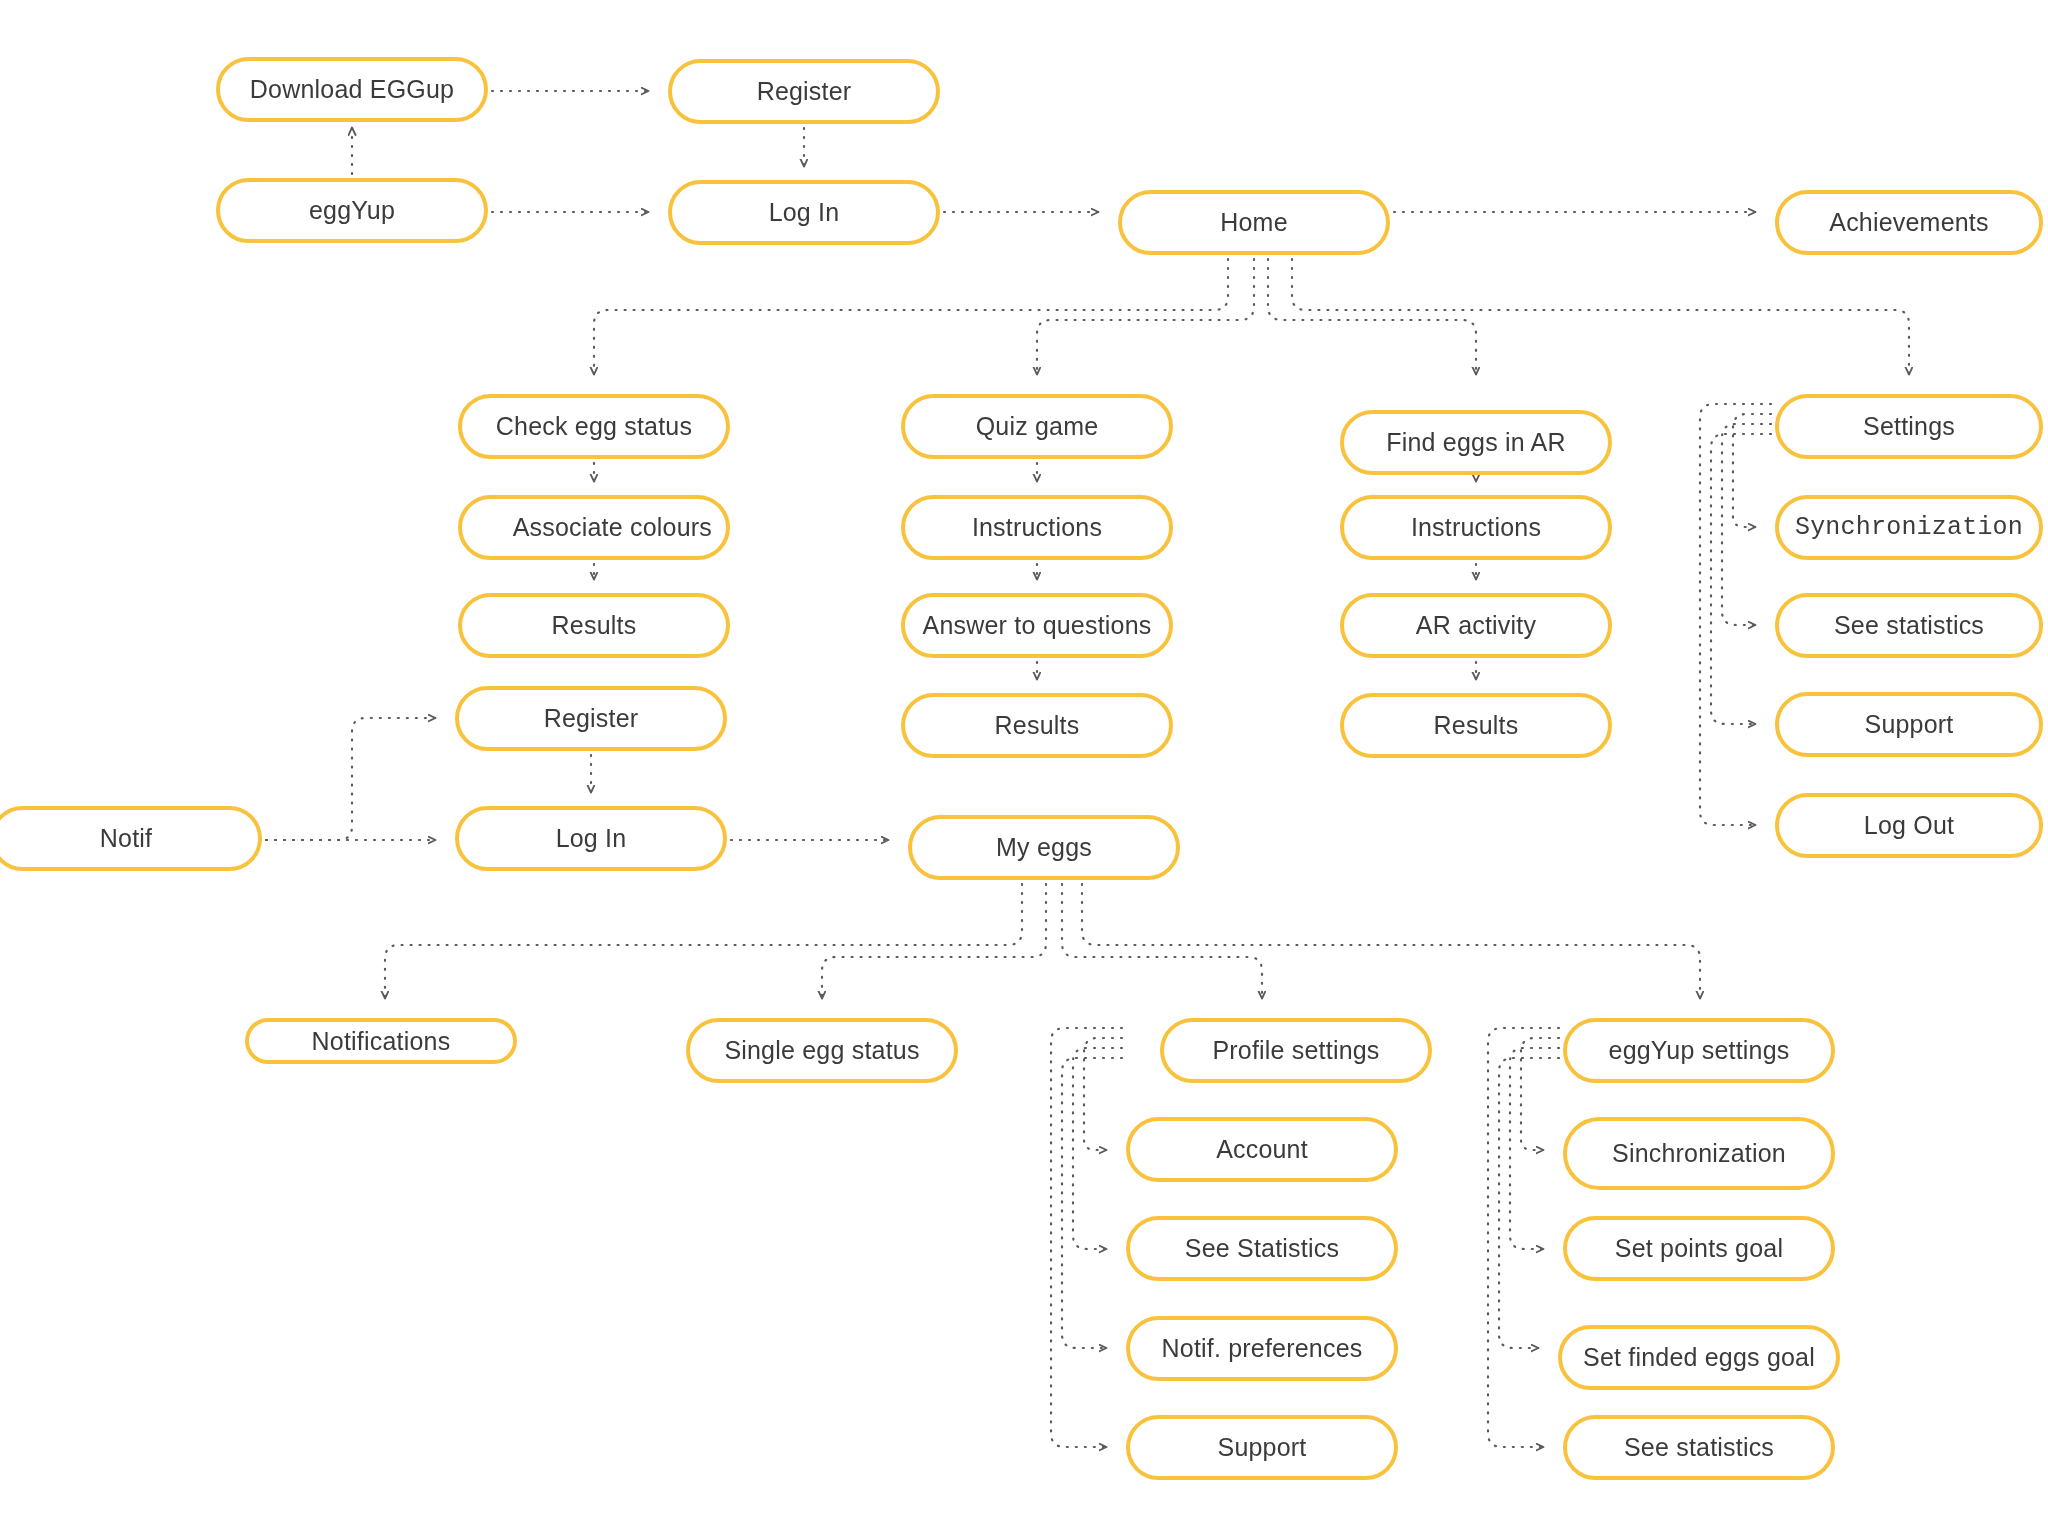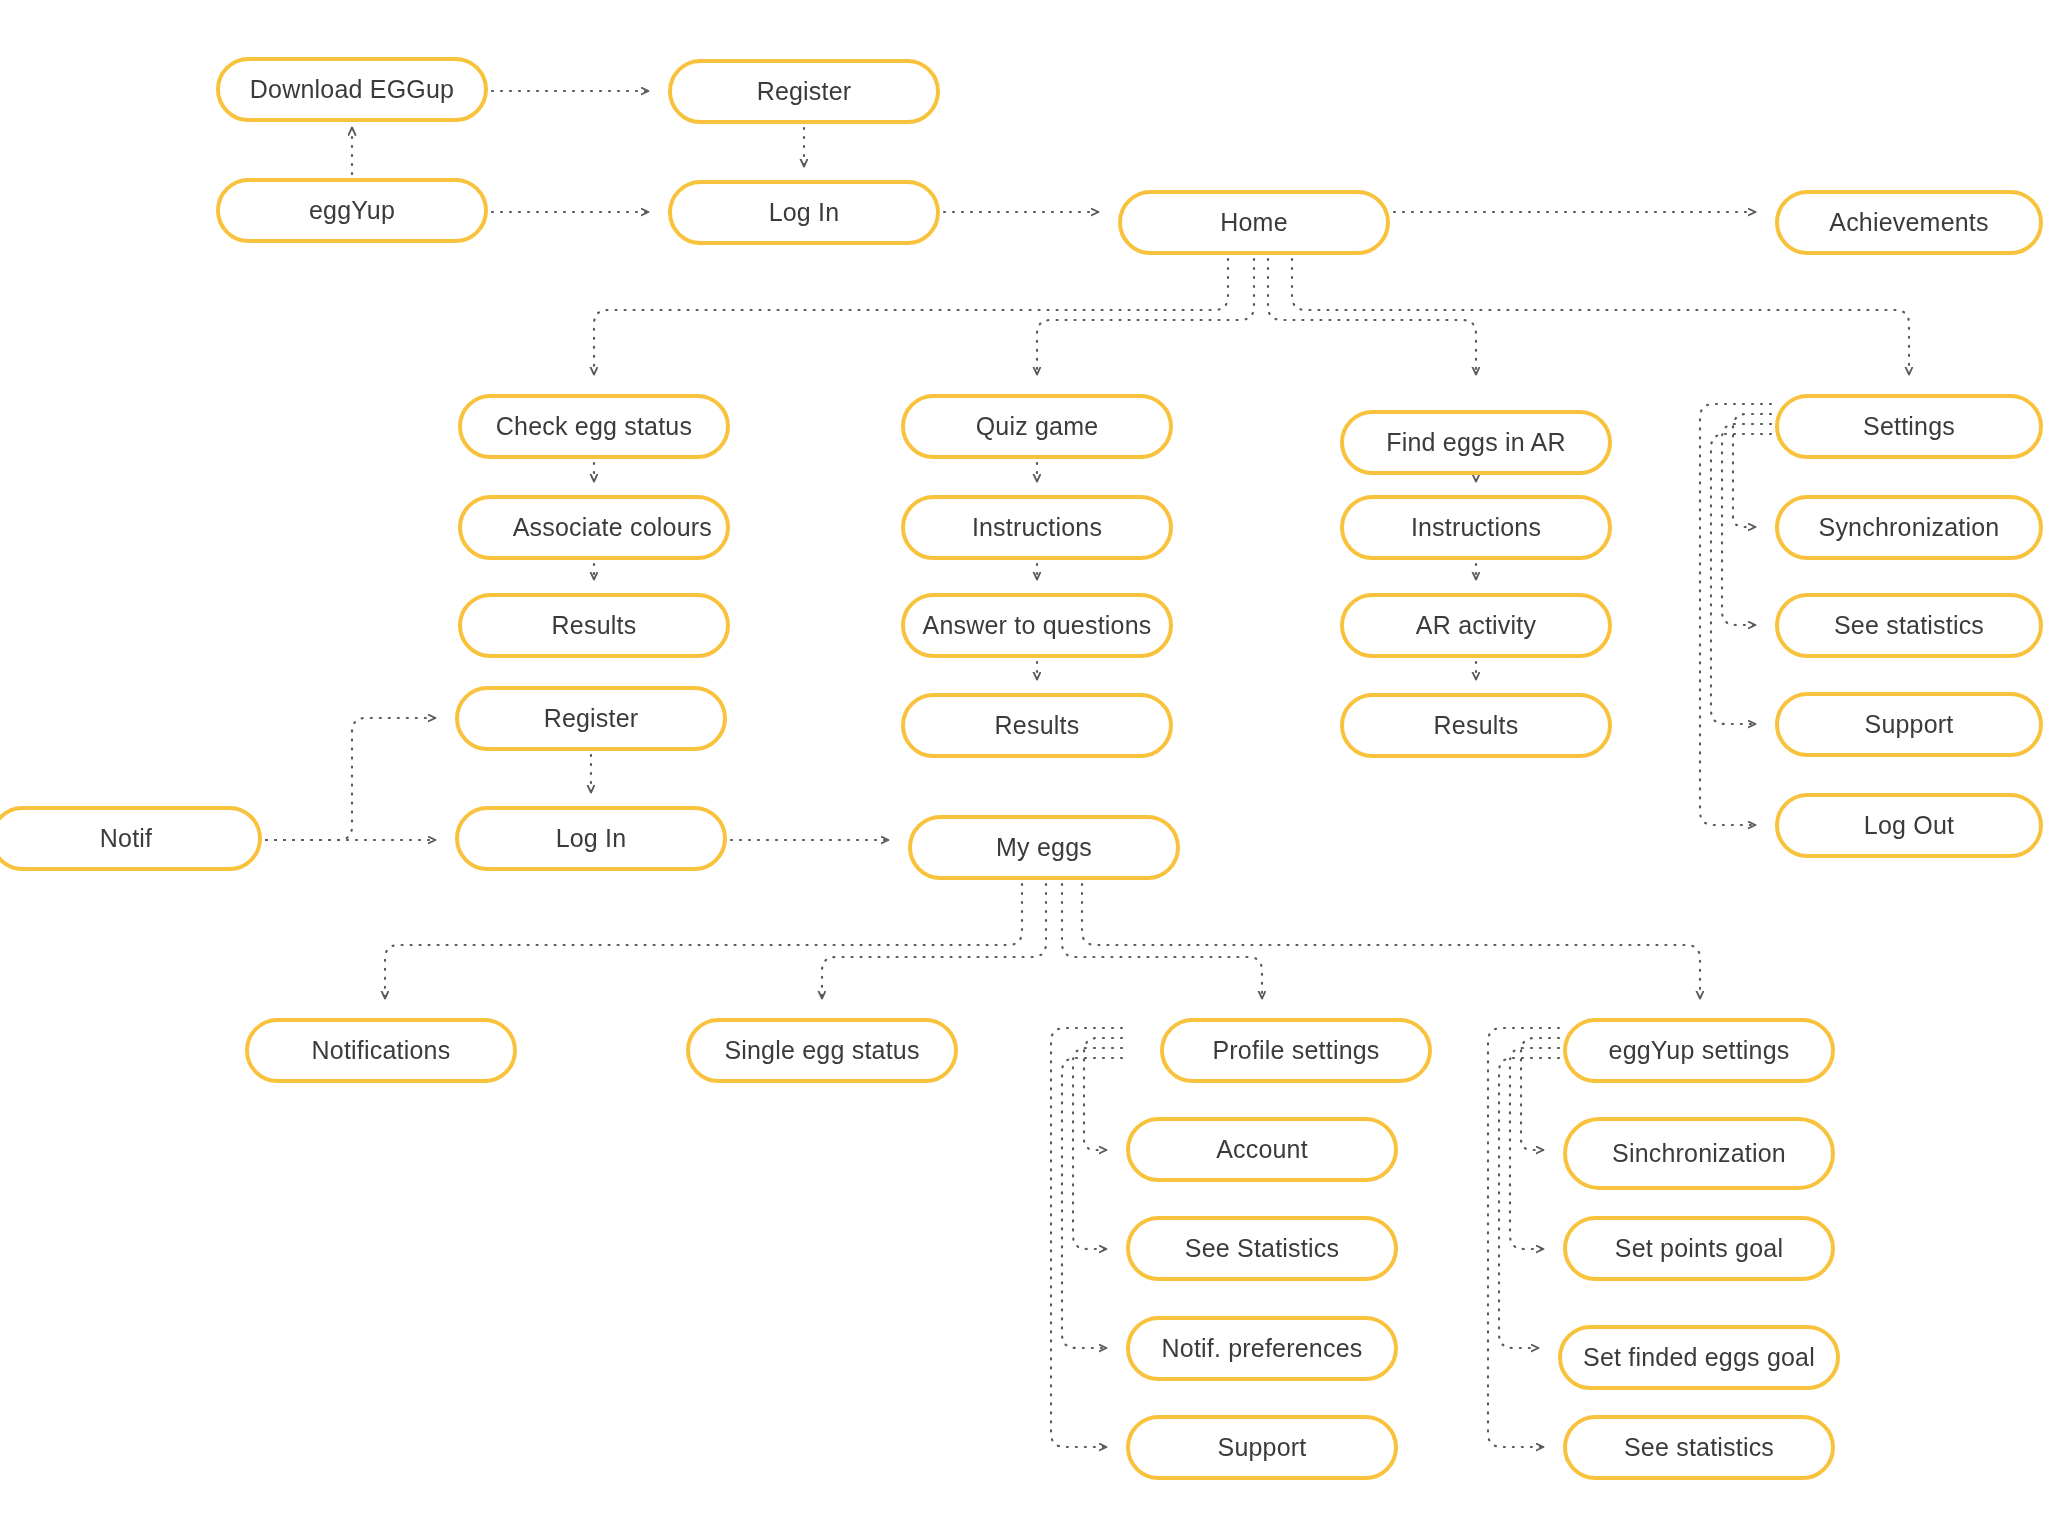--- a/index.html
+++ b/index.html
@@ -151,39 +151,39 @@
       </div>
       <div class="node" style="left: 1340px; top: 593px; width: 272px; height: 65px; border-color: rgb(249, 194, 60);">
         <span class="node-label">AR activity</span>
       </div>
       <div class="node" style="left: 1340px; top: 693px; width: 272px; height: 65px; border-color: rgb(249, 194, 60);">
         <span class="node-label">Results</span>
       </div>
       <div class="node" style="left: 1775px; top: 394px; width: 268px; height: 65px; border-color: rgb(249, 194, 60);">
         <span class="node-label">Settings</span>
       </div>
-      <div class="node" style="left: 1775px; top: 495px; width: 268px; height: 65px; border-color: rgb(249, 194, 60);">
+      <div class="node" style="left: 1775px; top: 495px; width: 268px; height: 65px; border-color: rgb(249, 194, 60); font-family: Liberation Mono, monospace;">
         <span class="node-label">Synchronization</span>
       </div>
       <div class="node" style="left: 1775px; top: 593px; width: 268px; height: 65px; border-color: rgb(249, 194, 60);">
         <span class="node-label">See statistics</span>
       </div>
       <div class="node" style="left: 1775px; top: 692px; width: 268px; height: 65px; border-color: rgb(249, 194, 60);">
         <span class="node-label">Support</span>
       </div>
       <div class="node" style="left: 1775px; top: 793px; width: 268px; height: 65px; border-color: rgb(249, 194, 60);">
         <span class="node-label">Log Out</span>
       </div>
       <div class="node" style="left: -10px; top: 806px; width: 272px; height: 65px; border-color: rgb(249, 194, 60);">
         <span class="node-label">Notif</span>
       </div>
       <div class="node" style="left: 908px; top: 815px; width: 272px; height: 65px; border-color: rgb(249, 194, 60);">
         <span class="node-label">My eggs</span>
       </div>
-      <div class="node" style="left: 245px; top: 1018px; width: 272px; height: 65px; border-color: rgb(249, 194, 60);">
+      <div class="node" style="left: 245px; top: 1018px; width: 272px; height: 46px; border-color: rgb(249, 194, 60);">
         <span class="node-label">Notifications</span>
       </div>
       <div class="node" style="left: 686px; top: 1018px; width: 272px; height: 65px; border-color: rgb(249, 194, 60);">
         <span class="node-label">Single egg status</span>
       </div>
       <div class="node" style="left: 1160px; top: 1018px; width: 272px; height: 65px; border-color: rgb(249, 194, 60);">
         <span class="node-label">Profile settings</span>
       </div>
       <div class="node" style="left: 1126px; top: 1117px; width: 272px; height: 65px; border-color: rgb(249, 194, 60);">
         <span class="node-label">Account</span>

